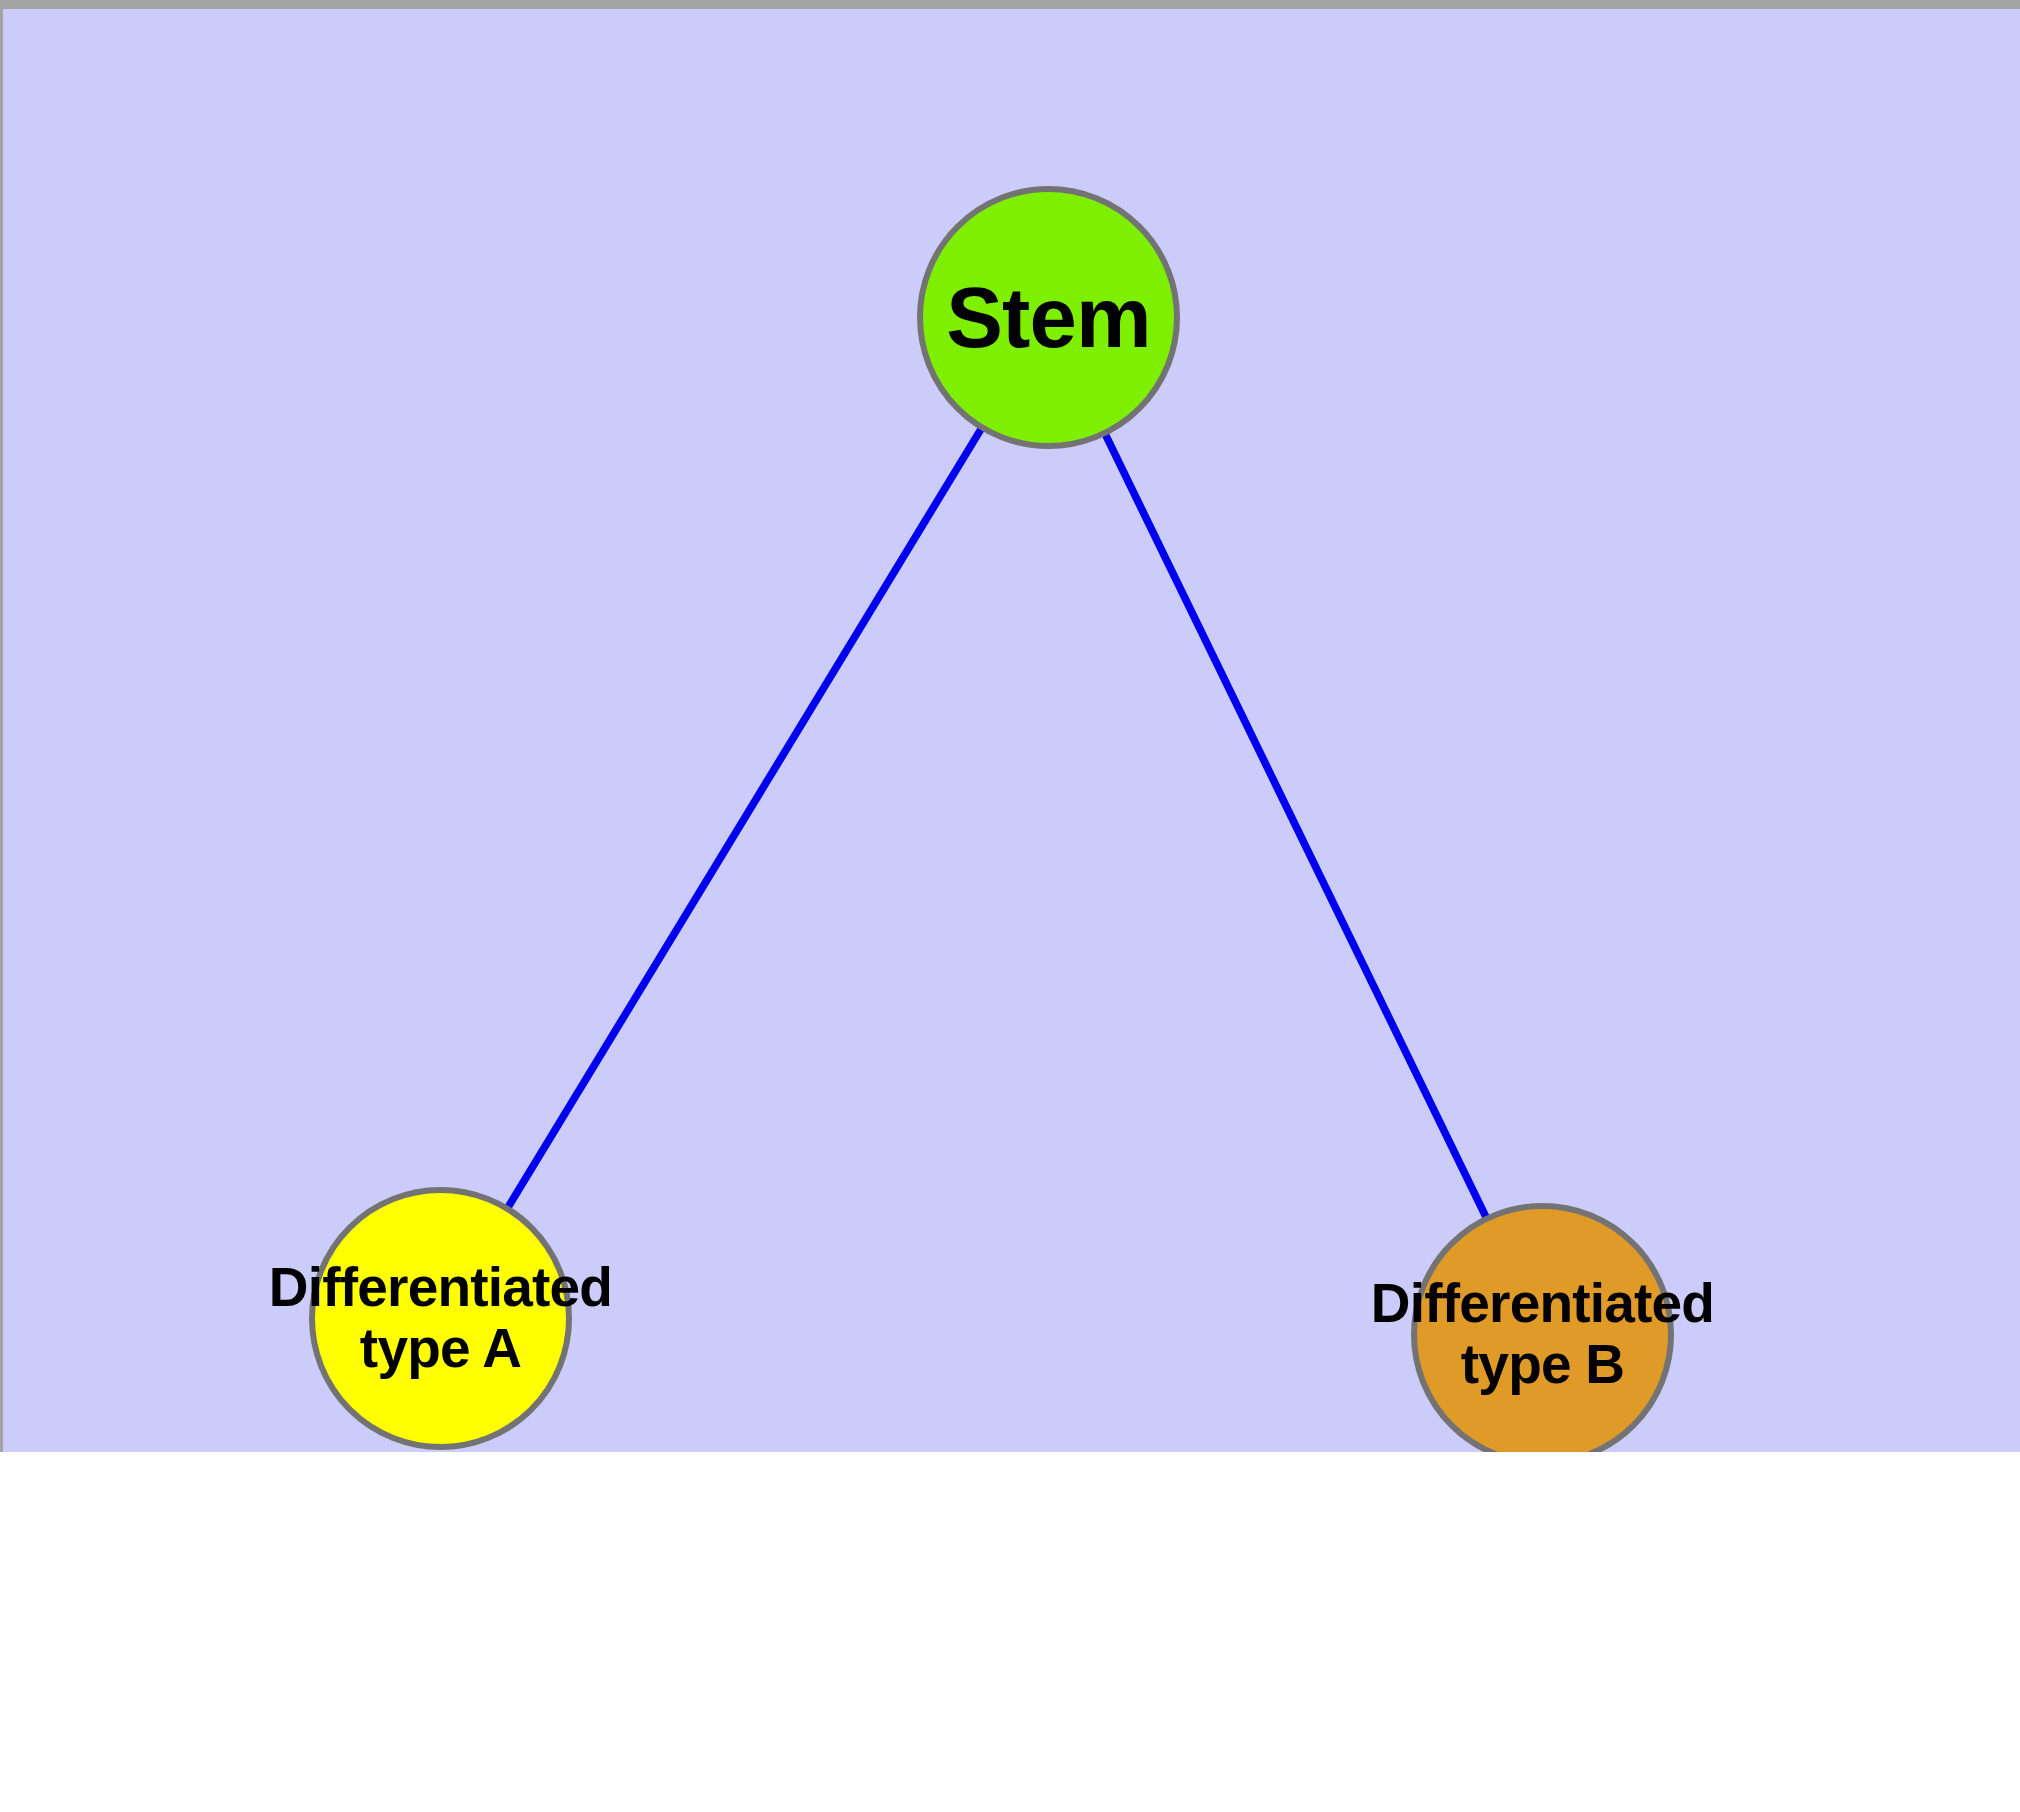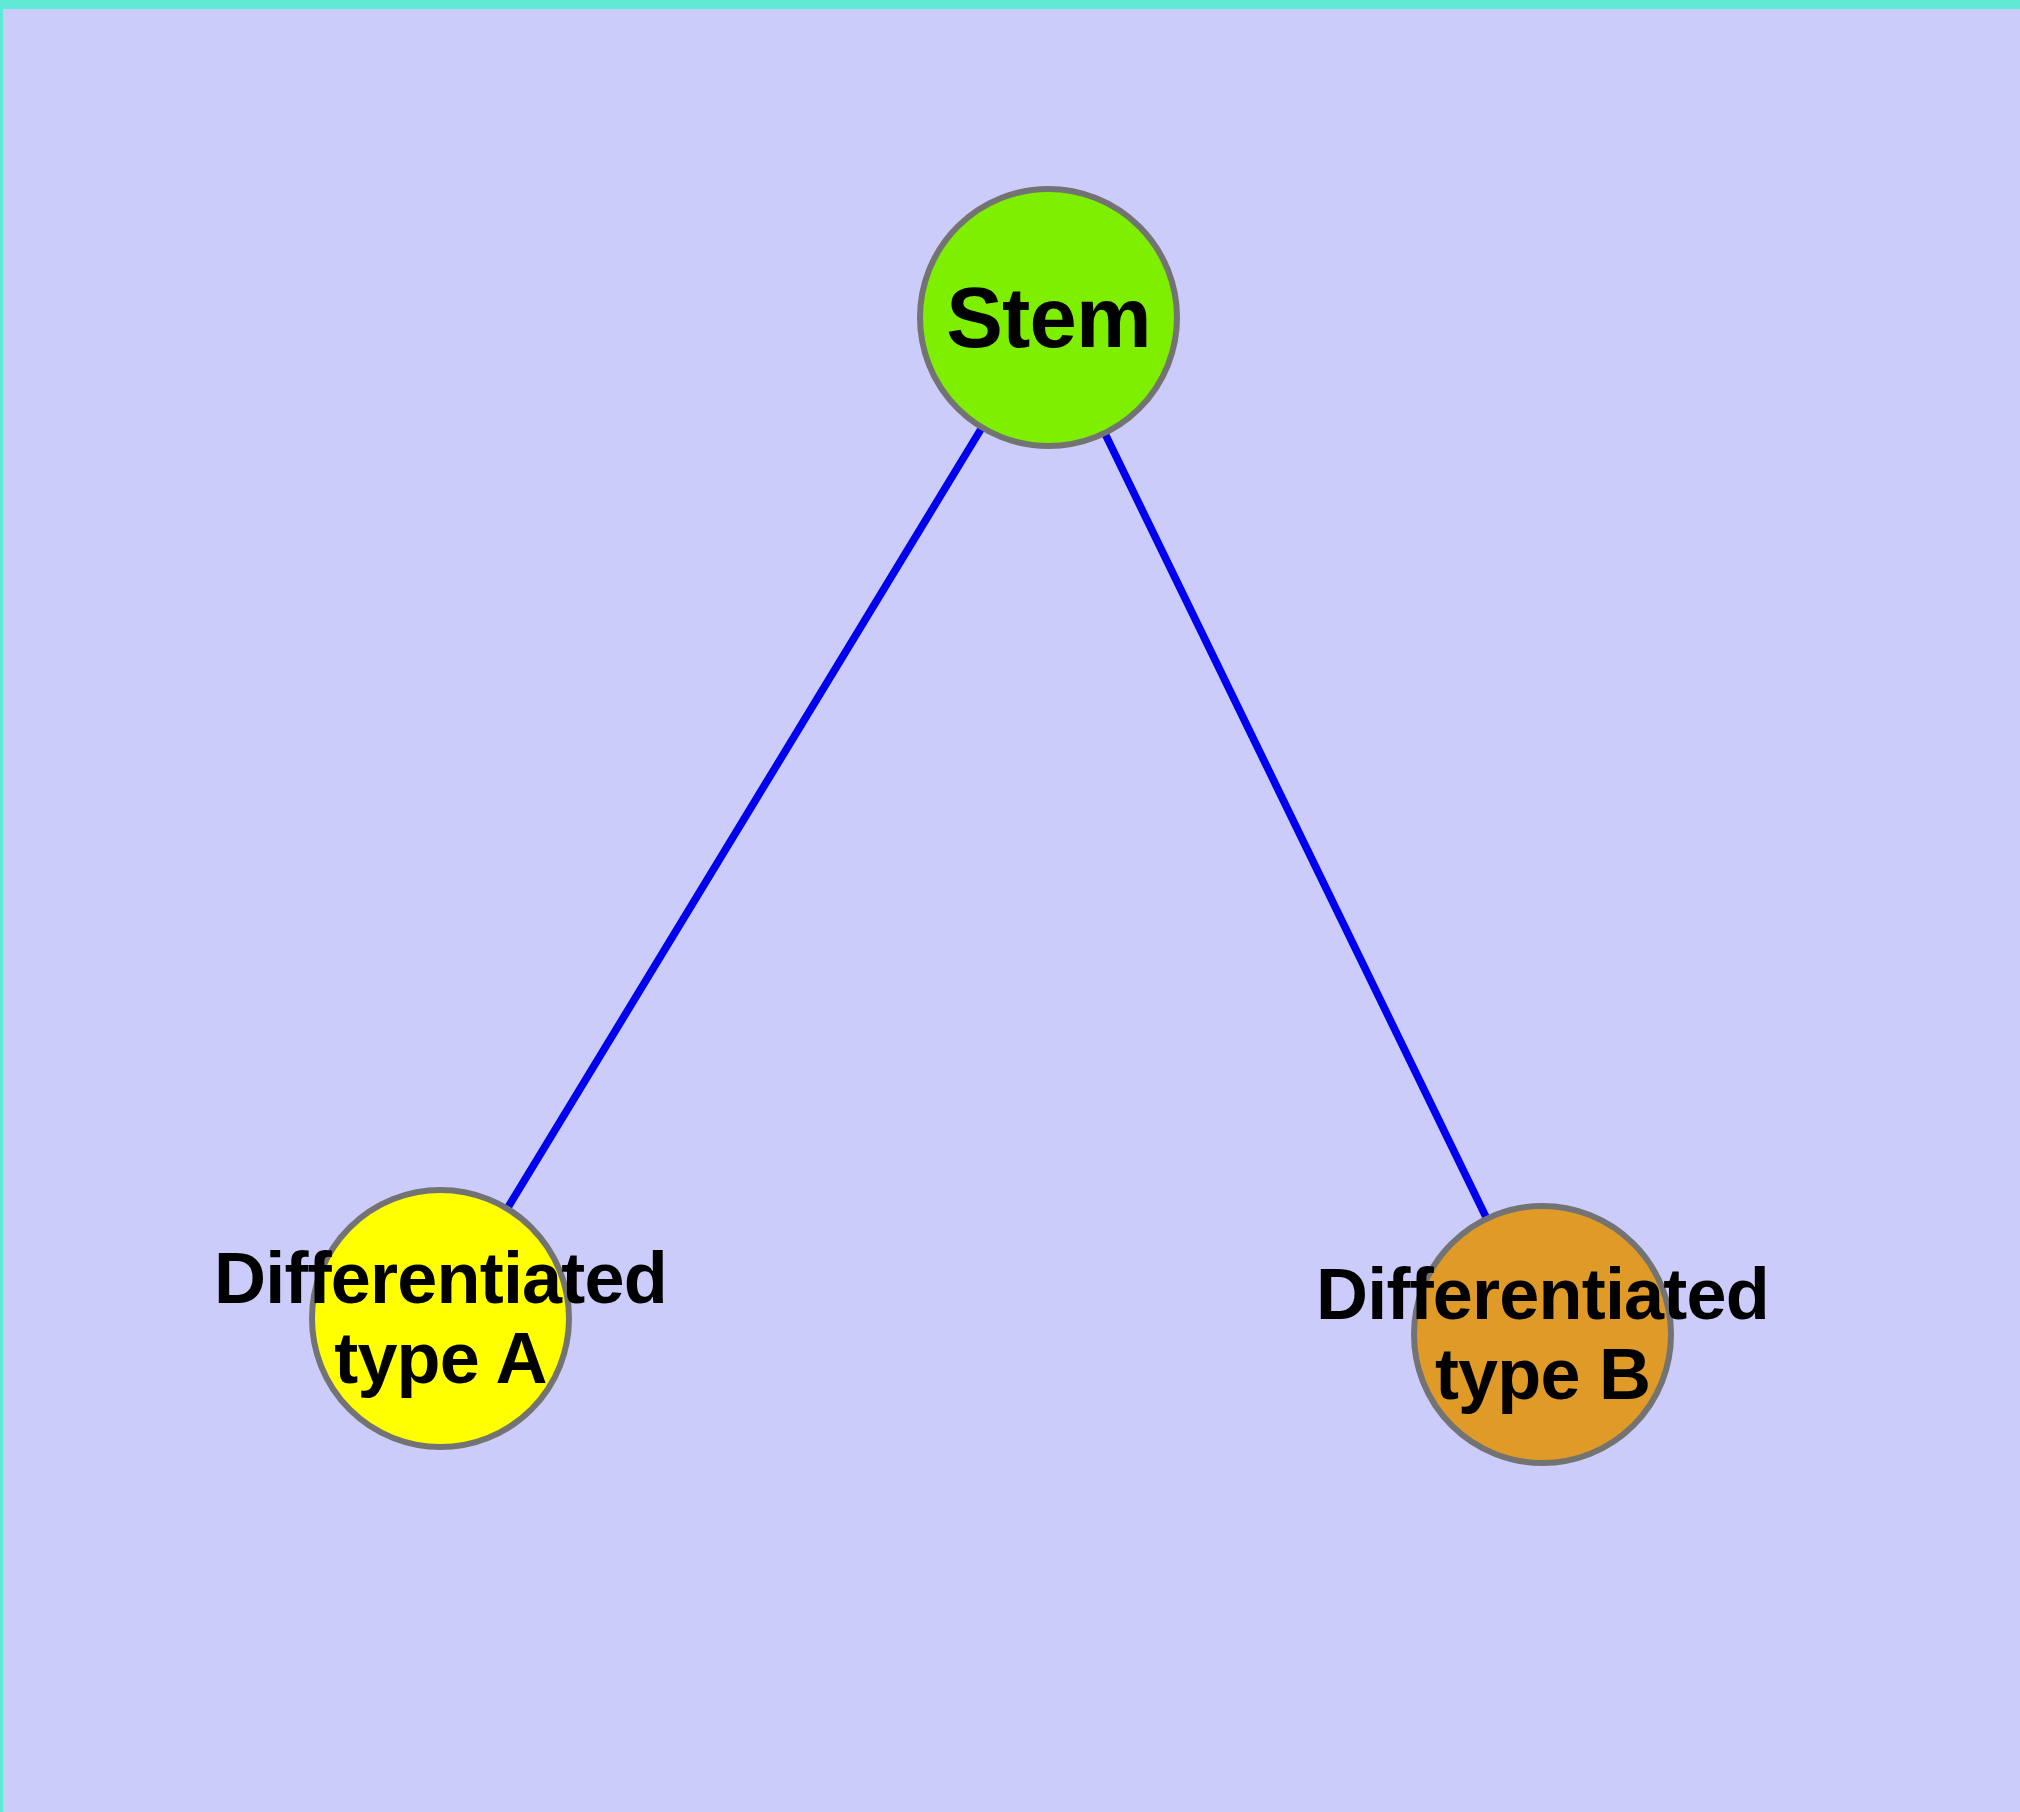--- a/index.html
+++ b/index.html
@@ -4,22 +4,22 @@
 <title>Cell differentiation graph</title>
 <style>
   html, body {
     margin: 0;
     padding: 0;
     background: #ffffff;
   }
   #canvas {
     position: relative;
     width: 2021px;
-    height: 1812px;
-    background: #5eead4;
+    height: 1452px;
+    background: #a3a3a3;
     overflow: hidden;
     font-family: "Liberation Sans", "DejaVu Sans", sans-serif;
   }
   #plot-area {
     position: absolute;
     left: 3.4px;
     top: 8.5px;
     width: 2017px;
     height: 1804px;
     background: #ccccfa;
@@ -40,21 +40,21 @@
   }
   .node-label {
     position: absolute;
     left: 50%;
     top: 50%;
     transform: translate(-50%, -50%);
     white-space: pre;
     text-align: center;
     color: #000000;
     font-weight: bold;
-    font-size: 72px;
+    font-size: 55px;
     line-height: 1.12;
     letter-spacing: -0.8px;
     pointer-events: none;
   }
   .node-label.single {
     font-size: 85px;
   }
 </style>
 </head>
 <body>

